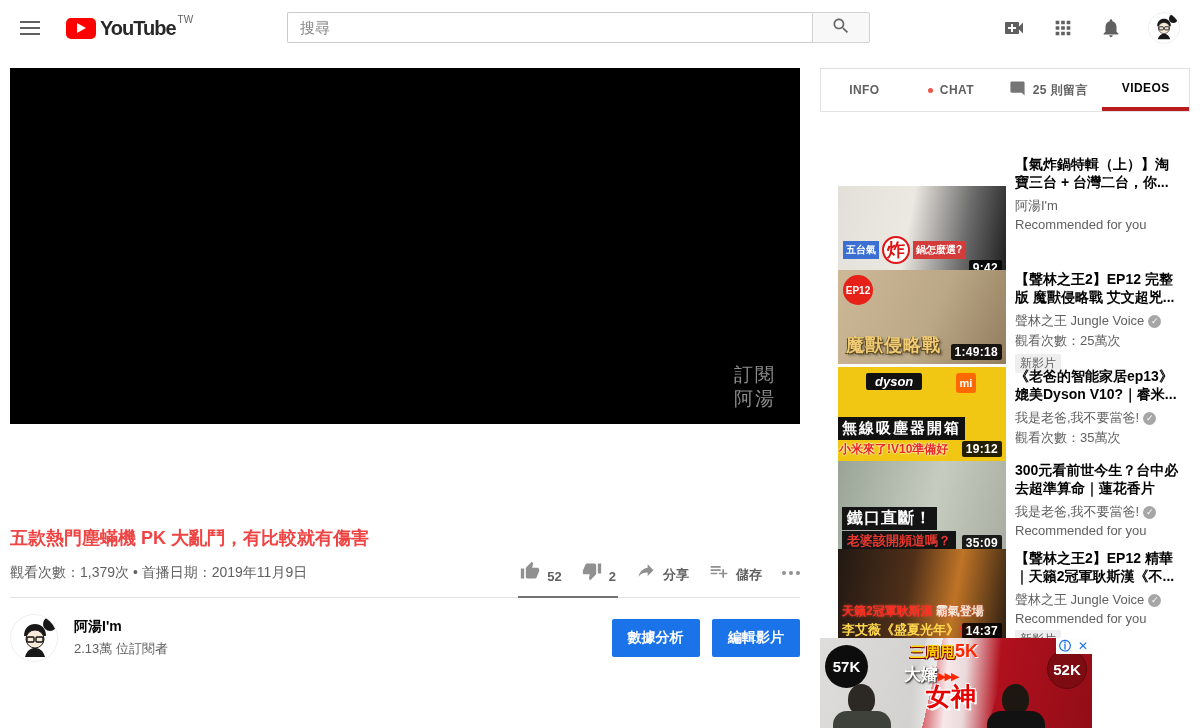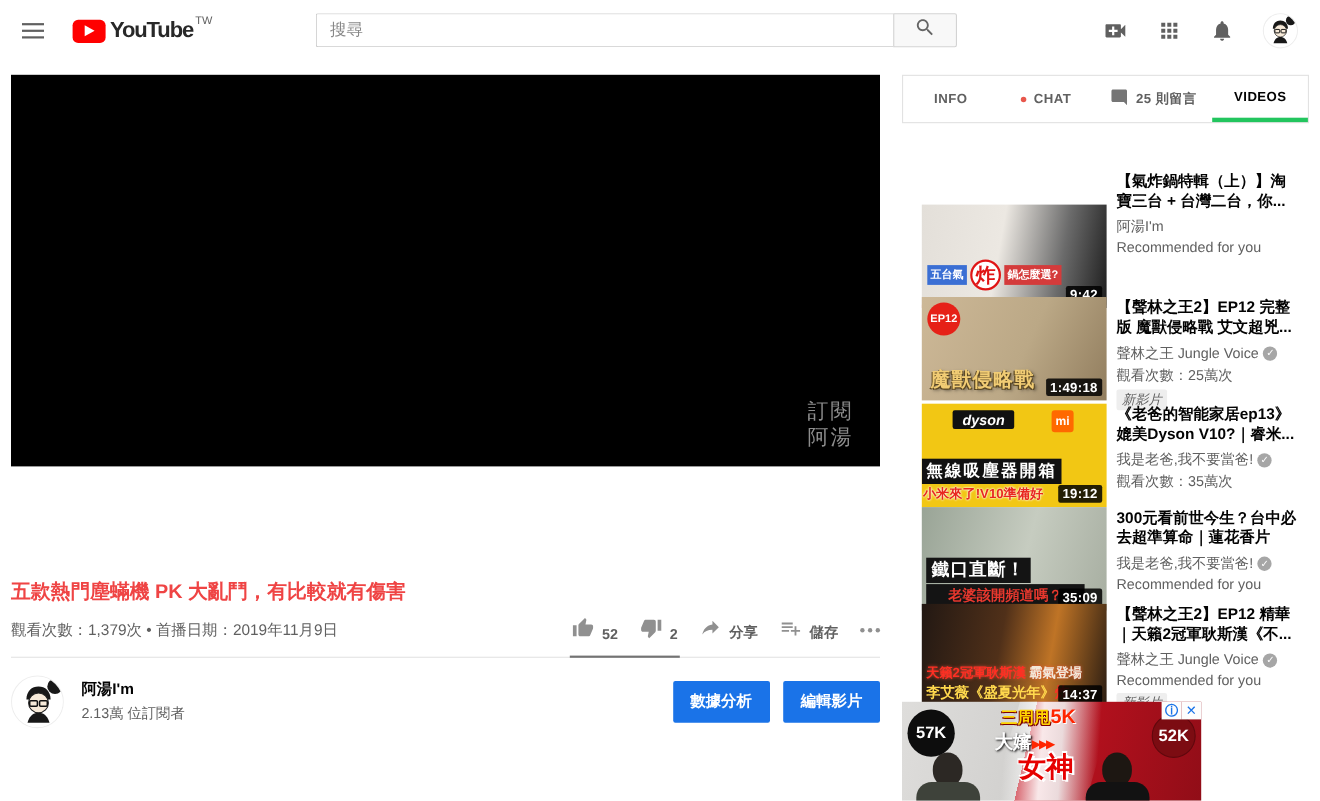--- a/index.html
+++ b/index.html
@@ -52,41 +52,41 @@
   .blue-btn { background:#1a73e8; color:#fff; border:none; border-radius:2px; font-size:14px; font-weight:bold;
     padding:10px 16px; margin-left:8px; cursor:pointer; font-family:inherit; }
 
   
   .sidebar { position:absolute; left:820px; top:68px; width:370px; height:660px; }
   .tabbar { position:absolute; top:0; left:0; right:0; height:44px; border:1px solid #e2e2e2; background:#fff;
     display:flex; align-items:stretch; }
   .tab { flex:1; display:flex; align-items:center; justify-content:center; gap:7px; font-size:12px;
     letter-spacing:.4px; color:#606060; font-weight:bold; cursor:pointer; }
   .tab.wide { flex:1.25; }
-  .tab.active { color:#030303; border-bottom:4px solid #22c55e;align-items:center; }
+  .tab.active { color:#030303; border-bottom:4px solid #b91c1c;align-items:center; }
   .chat-dot { width:5px; height:5px; border-radius:50%; background:#e8574c; }
   .upnext-row { position:absolute; top:57px; left:18px; right:14px; display:flex; justify-content:space-between; align-items:center; }
   .upnext { font-size:16px; color:#030303; }
   .autoplay { display:flex; align-items:center; gap:10px; font-size:13px; color:#606060; }
   .tog { position:relative; width:34px; height:12px; background:#c5cad3; border-radius:6px; margin-right:12px; cursor:pointer; }
   .tog-knob { position:absolute; right:-3px; top:-4px; width:20px; height:20px; border-radius:50%;
     background:#1a73e8; box-shadow:0 1px 2px rgba(0,0,0,.4); }
 
   .vi { position:absolute; left:18px; right:10px; height:94px; display:flex; cursor:pointer; }
   .vi1{top:87px} .vi2{top:202px} .vi3{top:299px} .vi4{top:393px} .vi5{top:481px}
   .thumb { position:relative; width:168px; height:94px; flex:none; overflow:hidden; }
   .duration { position:absolute; right:4px; bottom:4px; background:rgba(0,0,0,.85); color:#fff;
     font-size:12px; font-weight:bold; padding:1px 4px; border-radius:2px; letter-spacing:.3px; }
   .vinfo { margin-left:9px; min-width:0; }
   .vtitle { font-size:14px; font-weight:bold; color:#030303; line-height:18px; max-height:36px; overflow:hidden; }
   .vchan { display:flex; align-items:center; gap:4px; font-size:13px; color:#606060; margin-top:6px; }
   .verified { display:inline-flex; width:13px; height:13px; border-radius:50%; background:#a6a6a6; flex:none; position:relative; }
   .verified::after { content:'✓'; color:#fff; font-size:9px; line-height:13px; width:13px; text-align:center; }
   .vmeta { font-size:13px; color:#606060; margin-top:2px; }
-  .new-badge { display:inline-block; background:#eee; color:#606060; font-size:12px; padding:1px 5px; margin-top:4px; border-radius:2px;font-style:italic; }
+  .new-badge { display:inline-block; background:#eee; color:#606060; font-size:12px; padding:1px 5px; margin-top:4px; border-radius:2px; }
 
   
   .thumb1 { background:linear-gradient(100deg,#e3dfd9 0%,#ece8e2 42%,#6b6b6b 74%,#1d1d1d 100%);margin-top:31px; }
   .t1-row { position:absolute; left:5px; top:50px; display:flex; align-items:center; gap:3px; }
   .t1-blue { background:#3b6fd4; color:#fff; font-size:10px; font-weight:bold; padding:2px 3px; }
   .t1-bomb { width:28px; height:28px; background:#fff; border:2px solid #e01515; border-radius:50%;
     color:#e01515; font-size:18px; font-weight:900; display:flex; align-items:center; justify-content:center; }
   .t1-red { background:#d43b3b; color:#fff; font-size:10px; font-weight:bold; padding:2px 3px; }
   .ptrack { position:absolute; left:0; bottom:0; height:3px; width:100%; background:rgba(255,255,255,.35); }
   .pfill { position:absolute; left:0; bottom:0; height:3px; width:34px; background:#f00; }
@@ -104,21 +104,21 @@
     border-radius:3px; font-size:11px; font-weight:bold; display:flex; align-items:center; justify-content:center; }
   .t3-main { position:absolute; left:0; bottom:21px; background:#111; color:#fff; font-size:15px; font-weight:900;
     padding:2px 4px; letter-spacing:2px; }
   .t3-sub { position:absolute; left:1px; bottom:3px; color:#e8281e; font-size:12px; font-weight:900;
     text-shadow:0 0 2px #fff,0 0 2px #fff; }
 
   .thumb4 { background:linear-gradient(105deg,#99a496 0%,#c6ccc0 55%,#a7aea1 100%); }
   .t4-main { position:absolute; left:4px; bottom:25px; background:#141414; color:#fff; font-size:16px;
     font-weight:900; padding:1px 5px; letter-spacing:1px; }
   .t4-sub { position:absolute; left:4px; bottom:4px; background:#141414; color:#e8382e; font-size:13px;
-    font-weight:900; padding:1px 20px; }
+    font-weight:900; padding:1px 5px; }
 
   .thumb5 { background:linear-gradient(100deg,#221813 0%,#503019 42%,#bf7426 68%,#2b1d12 100%); }
   .t5-l1 { position:absolute; left:4px; bottom:23px; font-size:12px; font-weight:900; color:#ff2f23;
     text-shadow:0 0 3px rgba(255,80,60,.8); white-space:nowrap; }
   .t5-l1 b { color:#f2e7d8; margin-left:3px; }
   .t5-l2 { position:absolute; left:4px; bottom:4px; font-size:13px; font-weight:900; color:#ffd84d; white-space:nowrap; }
   .t5-l2 b { color:#ff2f23; }
 
   
   .ad { position:absolute; left:0; top:570px; width:272px; height:120px; overflow:hidden;

